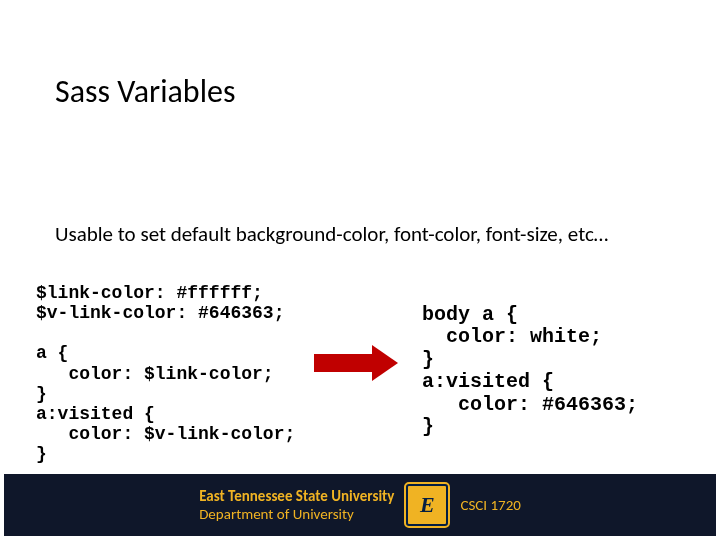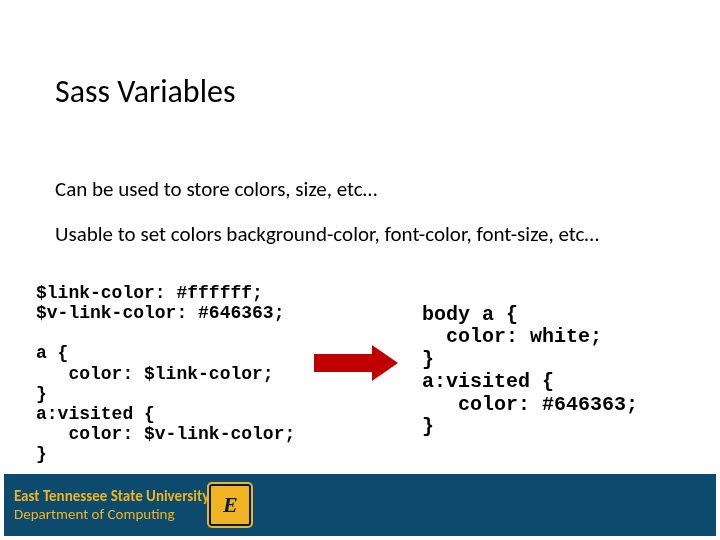--- a/index.html
+++ b/index.html
@@ -7,36 +7,35 @@
   .slide { position: relative; width: 720px; height: 540px; }
   .title { position: absolute; left: 55px; top: 72px; font-size: 32px; font-weight: 400; }
   .bullet1 { position: absolute; left: 55px; top: 130px; font-size: 21px; }
   .bullet2 { position: absolute; left: 55px; top: 176px; font-size: 21px; }
   .bullet3 { position: absolute; left: 55px; top: 222px; width: 610px; font-size: 21px; line-height: 1.15; }
   .code-left { position: absolute; left: 36px; top: 283px; font-family: "Courier New", monospace; font-size: 18px; font-weight: bold; white-space: pre; line-height: 1.12; }
   .code-right { position: absolute; left: 422px; top: 304px; font-family: "Courier New", monospace; font-size: 20px; font-weight: bold; white-space: pre; line-height: 1.12; }
   .arrow { position: absolute; left: 314px; top: 345px; width: 88px; height: 36px; }
   .arrow-body { position: absolute; left: 0; top: 9px; width: 60px; height: 18px; background: #c00000; }
   .arrow-head { position: absolute; left: 58px; top: 0; width: 0; height: 0; border-top: 18px solid transparent; border-bottom: 18px solid transparent; border-left: 26px solid #c00000; }
-  .footer { position: absolute; left: 4px; bottom: 4px; width: 712px; height: 62px; background: #0c4a6e; display: flex; align-items: center; justify-content: flex-start; padding: 0 10px; }
+  .footer { position: absolute; left: 4px; bottom: 4px; width: 712px; height: 62px; background: #0f172a; display: flex; align-items: center; justify-content: center; padding: 0 10px; gap: 12px; }
   .footer-left { color: #f0b323; font-family: Calibri, "Segoe UI", Arial, sans-serif; font-size: 15px; line-height: 1.2; }
   .footer-left .l1 { font-weight: 600; }
   .footer-right { color: #f0b323; text-align: right; font-family: Calibri, "Segoe UI", Arial, sans-serif; font-size: 15px; line-height: 1.2; }
   .logo { width: 42px; height: 42px; background: #f0b323; border-radius: 3px; display: flex; align-items: center; justify-content: center; color: #041e42; font-family: Georgia, serif; font-weight: bold; font-size: 22px; border: 2px solid #041e42; outline: 2px solid #f0b323; font-style: italic; }
   .footer-center { display:flex; align-items:center; }
 </style>
 </head>
 <body>
 
 <div class="slide">
 
   <div class="title">Sass Variables</div>
 
-  <div class="bullet2">Can be used to store colors, size, etc…</div>
-  <div class="bullet3">Usable to set colors background-color, font-color, font-size, etc…</div>
+  <div class="bullet3">Usable to set default background-color, font-color, font-size, etc…</div>
 
   <div class="code-left">$link-color: #ffffff;
 $v-link-color: #646363;
 
 a {
    color: $link-color;
 }
 a:visited {
    color: $v-link-color;
 }</div>
@@ -49,22 +48,23 @@
   <div class="code-right">body a {
   color: white;
 }
 a:visited {
    color: #646363;
 }</div>
 
   <div class="footer">
     <div class="footer-left">
       <div class="l1">East Tennessee State University</div>
-      <div>Department of Computing</div>
+      <div>Department of University</div>
     </div>
     <div class="footer-center">
       <div class="logo">E</div>
     </div>
     <div class="footer-right">
+      <div>CSCI 1720</div>
     </div>
   </div>
 
 </div>
 
 </body></html>

